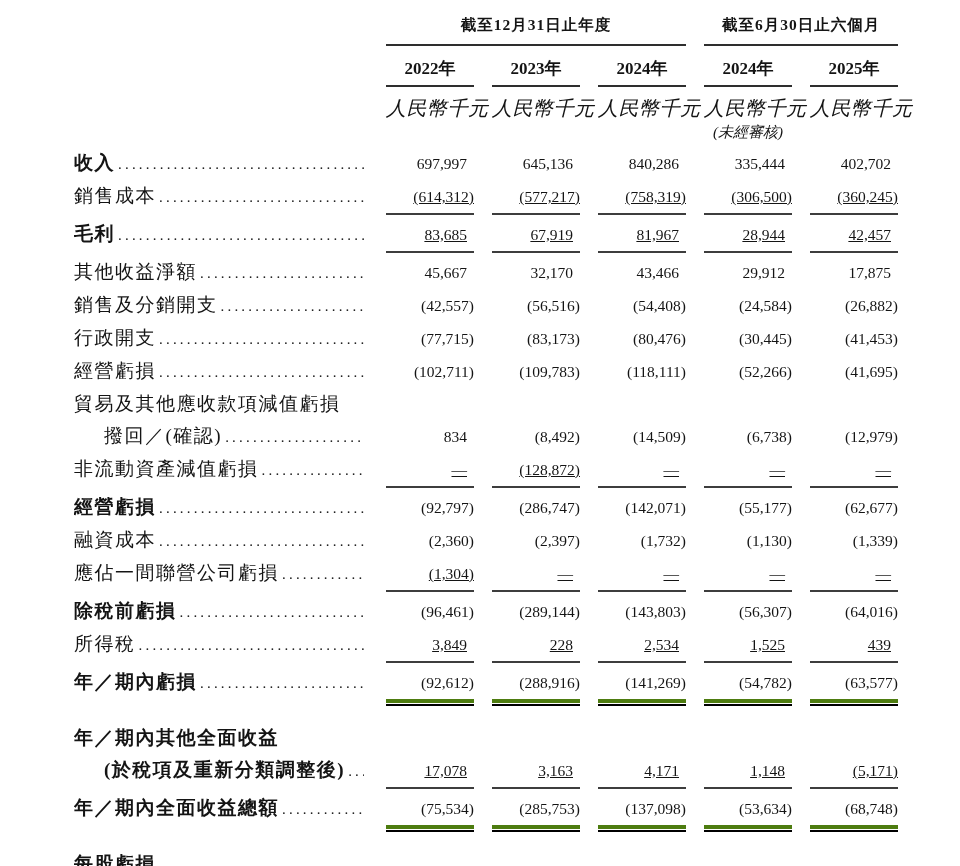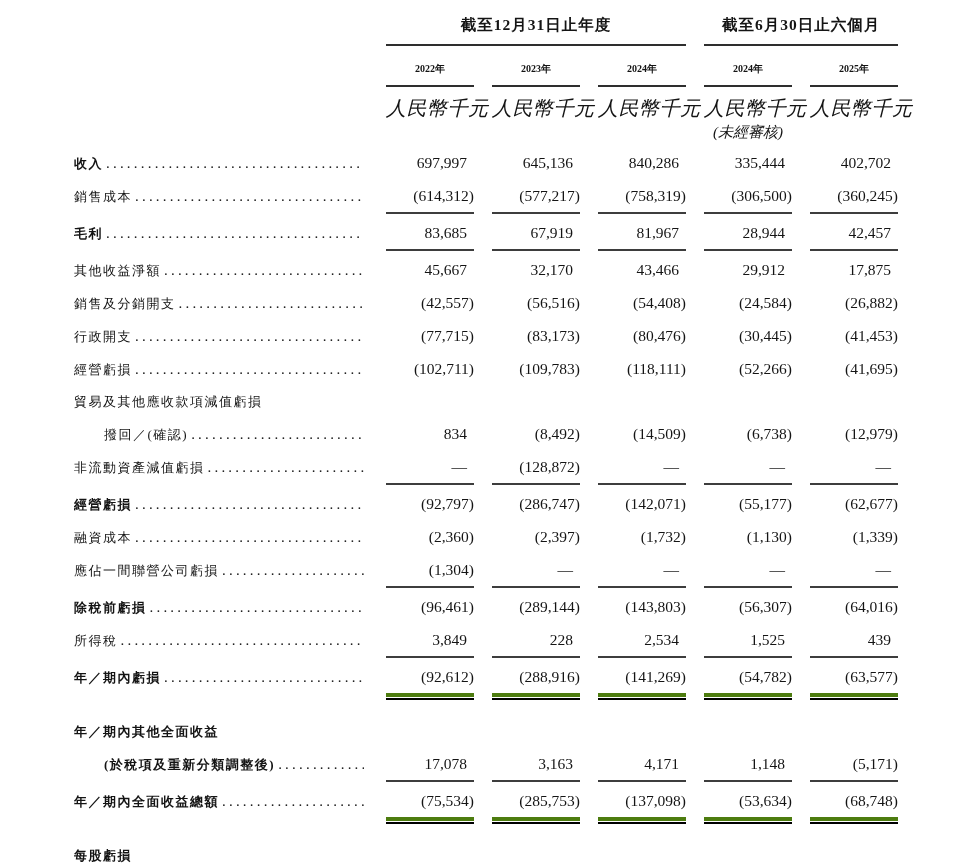--- a/index.html
+++ b/index.html
@@ -21,44 +21,44 @@
 
   
   .grp {
     font-weight:bold; text-align:center; font-size:15.5px; letter-spacing:1px;
     border-bottom:2px solid #2e2e2e; padding-bottom:8px; line-height:22px;font-family:Liberation Serif, serif;
   }
   .g3 { width:300px; flex:0 0 300px; margin-left:22px; }
   .g2 { width:194px; flex:0 0 194px; margin-left:18px; }
   .yrow { margin-top:12px; }
   .yrow .c {
-    text-align:center; font-weight:bold; font-size:10px; line-height:22px;
+    text-align:center; font-weight:bold; font-size:17px; line-height:22px;
     border-bottom:2px solid #2e2e2e; padding-bottom:5px;
   }
   .urow { margin-top:11px; }
   .urow .c { text-align:center; font-style:italic; font-size:20px; line-height:20px; letter-spacing:0.5px; }
   .nrow { margin-top:4px; height:22px; }
   .nrow .c { text-align:center; font-style:italic; font-size:15px; line-height:20px; }
 
   
   .tbody { margin-top:8px; }
   .drow { margin-bottom:10px; line-height:22px; }
   .drow.gap-top { margin-top:17px; }
-  .label { font-size:13px; letter-spacing:1.5px; white-space:nowrap;text-align:center; }
+  .label { font-size:19px; letter-spacing:1.5px; white-space:nowrap;text-align:center; }
   .label.bold { font-weight:bold; }
   .label.indent { padding-left:30px; }
   .dots {
     flex:1 1 auto; overflow:hidden; white-space:nowrap;
     font-size:15px; letter-spacing:3.2px; color:#1b1b1b; padding:0 2px 0 3px;
   }
   .val { text-align:right; font-size:15.5px; }
   .val.noparen { padding-right:7px; }
 
   .drow.rule-single { margin-bottom:8px; }
-  .drow.rule-single .val { border-bottom:2px solid #3d3d3d; padding-bottom:5px; }
+  .drow.rule-single .val { border-bottom:2px solid #3d3d3d; padding-bottom:5px;text-decoration:underline; }
 
   .drow.rule-double { margin-bottom:24px; }
   .drow.rule-double .val { position:relative; border-bottom:4px solid #4d7c0f; padding-bottom:5px; }
   .drow.rule-double .val::after {
     content:""; position:absolute; left:0; right:0; bottom:-7px;
     border-bottom:2px solid #000;
   }
 </style>
 </head>
 <body>

